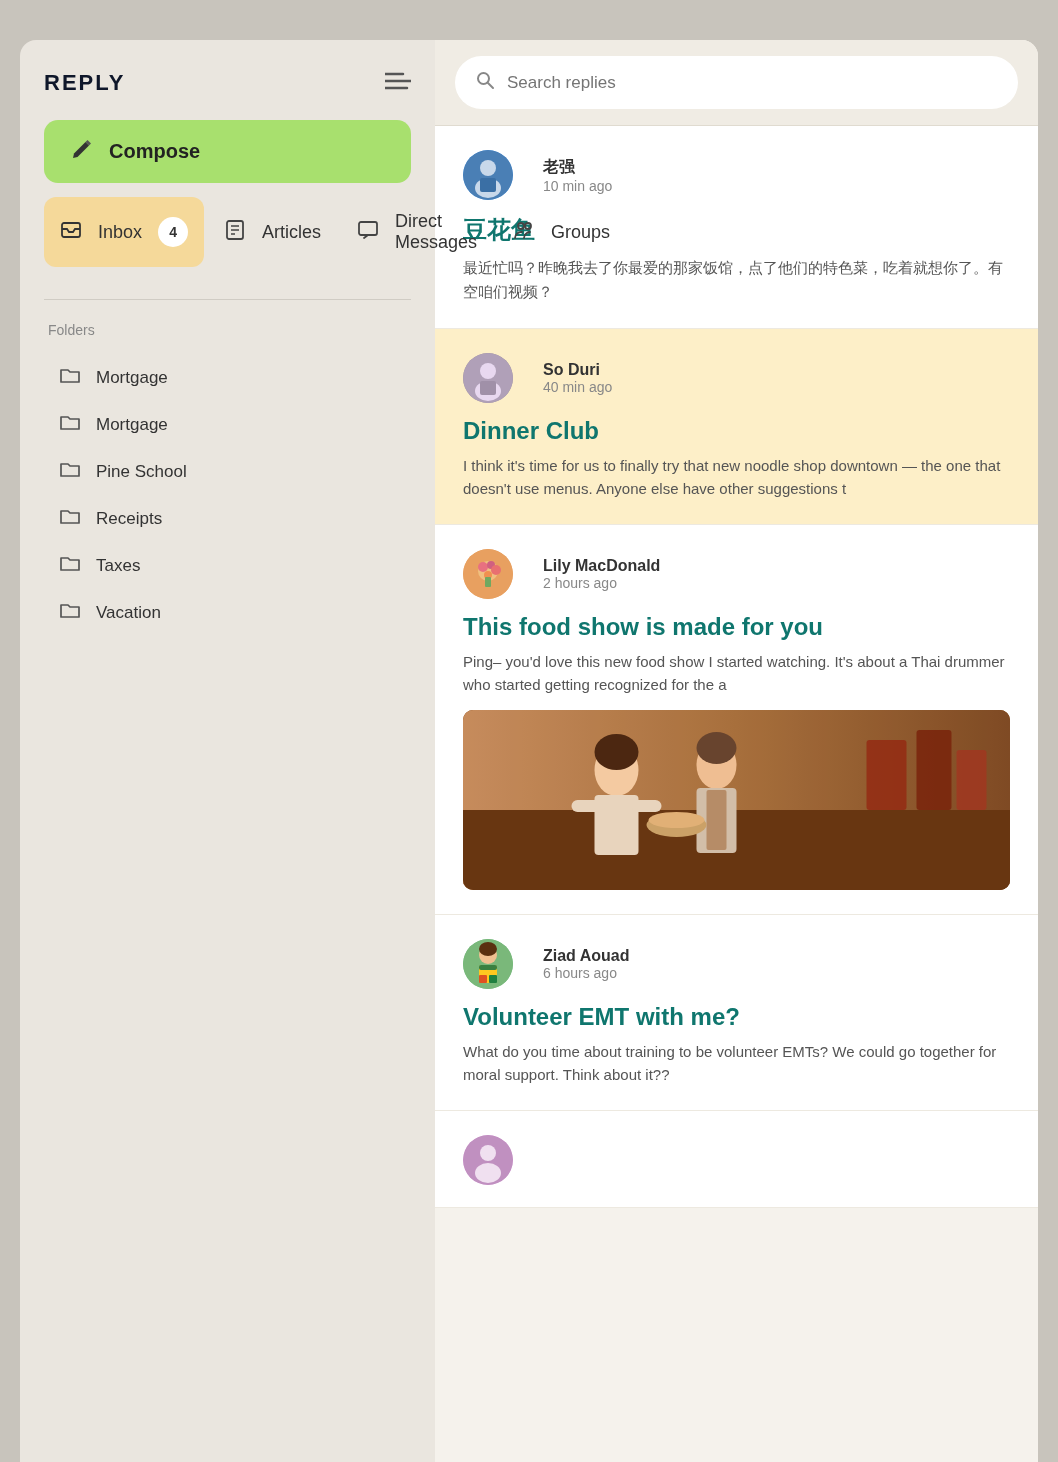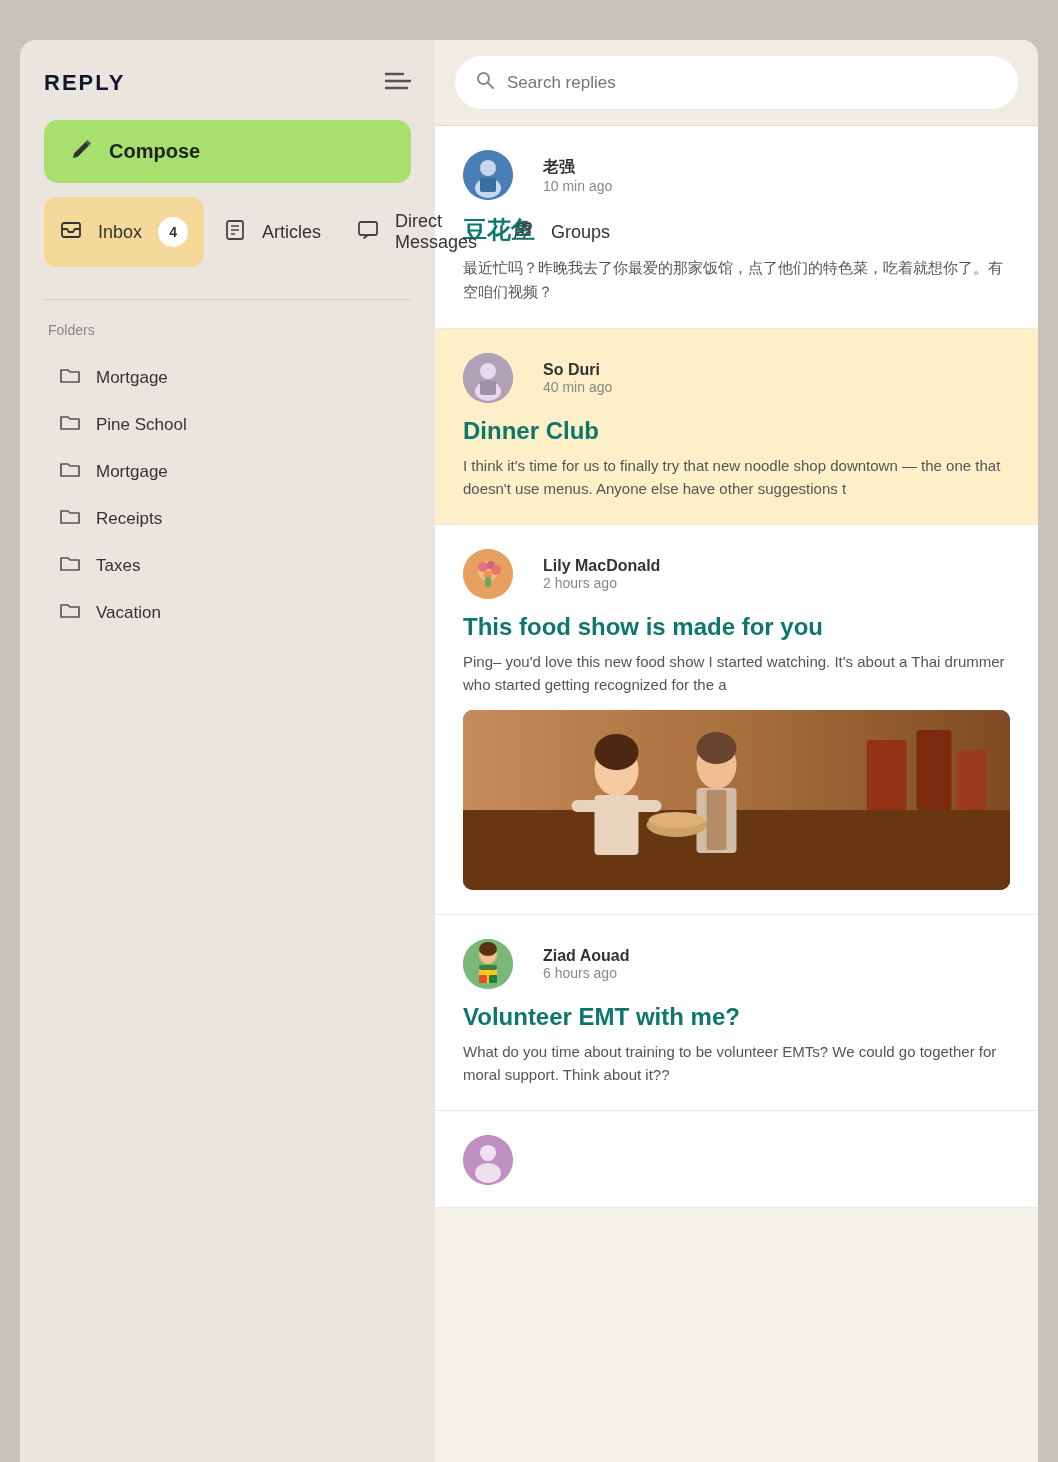--- a/index.html
+++ b/index.html
@@ -334,29 +334,29 @@
           </svg>
         </span>
         <span>Mortgage</span>
       </div>
       <div class="folder-item">
         <span class="folder-icon">
           <svg width="20" height="18" viewBox="0 0 20 18" fill="none">
             <path d="M1 4h7l2 2h9v10H1z" stroke="#555" stroke-width="1.7" stroke-linejoin="round"></path>
           </svg>
         </span>
-        <span>Pine School</span>
+        <span>Mortgage</span>
       </div>
       <div class="folder-item">
         <span class="folder-icon">
           <svg width="20" height="18" viewBox="0 0 20 18" fill="none">
             <path d="M1 4h7l2 2h9v10H1z" stroke="#555" stroke-width="1.7" stroke-linejoin="round"></path>
           </svg>
         </span>
-        <span>Mortgage</span>
+        <span>Pine School</span>
       </div>
       <div class="folder-item">
         <span class="folder-icon">
           <svg width="20" height="18" viewBox="0 0 20 18" fill="none">
             <path d="M1 4h7l2 2h9v10H1z" stroke="#555" stroke-width="1.7" stroke-linejoin="round"></path>
           </svg>
         </span>
         <span>Receipts</span>
       </div>
       <div class="folder-item">

